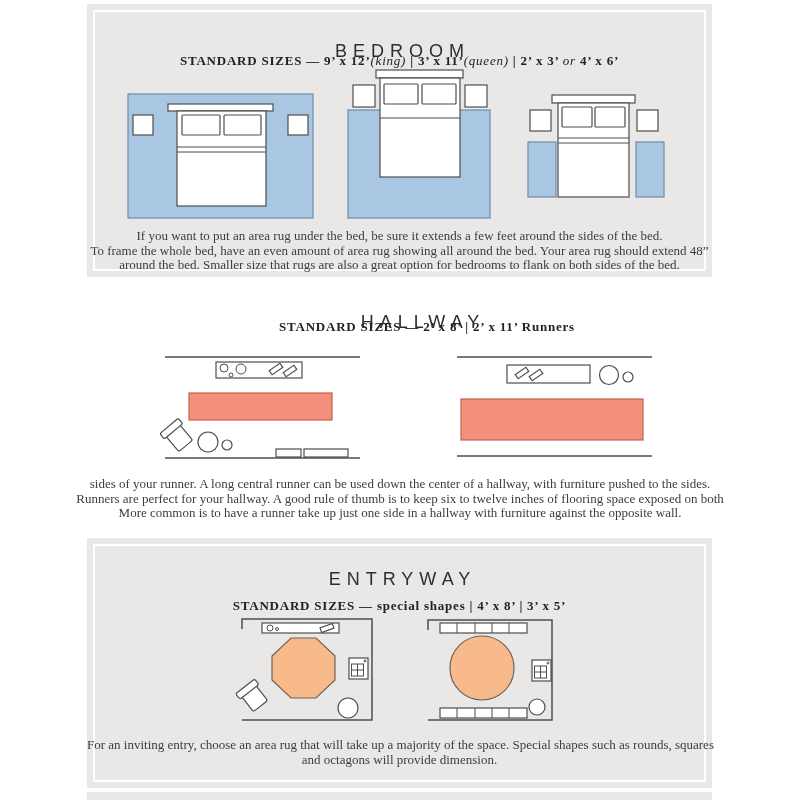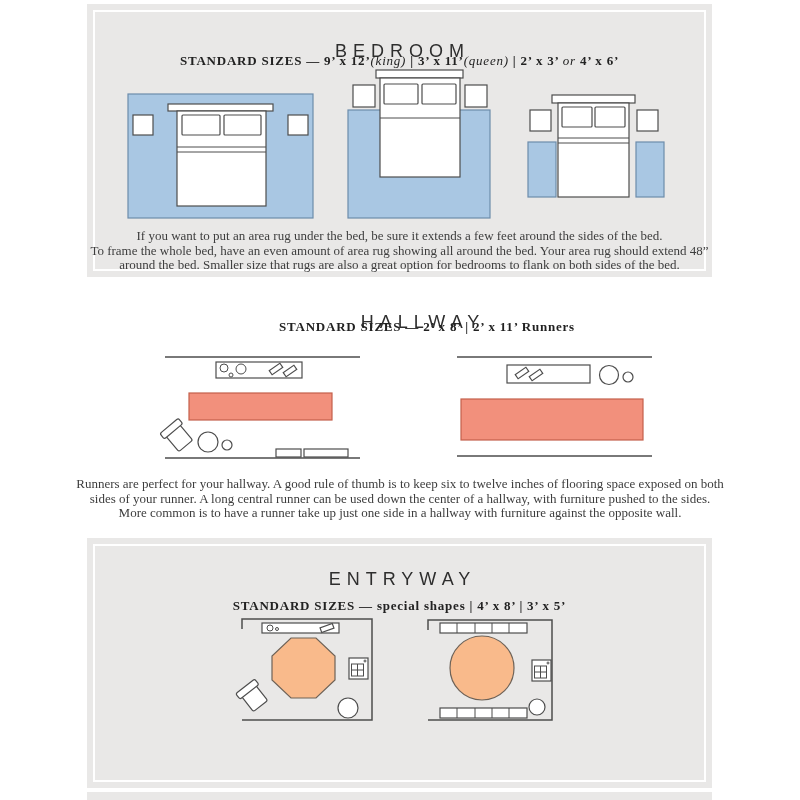--- a/index.html
+++ b/index.html
@@ -136,22 +136,22 @@
         <rect class="furn" x="-6.5" y="-2.5" width="13" height="5" transform="translate(396,25) rotate(-35)"></rect>
       </g>
       <circle class="furn" cx="469" cy="25" r="9.5"></circle>
       <circle class="furn" cx="488" cy="27" r="5"></circle>
       <rect class="rug-salmon" x="321" y="49" width="182" height="41"></rect>
       <line class="wall" x1="317" y1="106" x2="512" y2="106"></line>
     </g>
   </svg>
 
   <div class="desc" style="top:477px;">
+    <div>sides of your runner. A long central runner can be used down the center of a hallway, with furniture pushed to the sides.</div>
     <div>Runners are perfect for your hallway. A good rule of thumb is to keep six to twelve inches of flooring space exposed on both</div>
-    <div>sides of your runner. A long central runner can be used down the center of a hallway, with furniture pushed to the sides.</div>
     <div>More common is to have a runner take up just one side in a hallway with furniture against the opposite wall.</div>
   </div>
 </section>
 
 <section class="panel" style="top:538px;height:250px;">
   <h2 class="section-title" style="top:16px;">ENTRYWAY</h2>
   <div class="section-sizes" style="top:60px;">STANDARD SIZES — special shapes | 4’ x 8’ | 3’ x 5’</div>
 
   <svg style="left:0;top:70px;" width="625" height="145" viewBox="0 0 625 145">
 
@@ -199,15 +199,19 @@
       <g>
         <rect class="furn" x="353" y="100" width="87" height="10"></rect>
         <line class="thin" x1="370" y1="100" x2="370" y2="110"></line>
         <line class="thin" x1="388" y1="100" x2="388" y2="110"></line>
         <line class="thin" x1="405" y1="100" x2="405" y2="110"></line>
         <line class="thin" x1="422" y1="100" x2="422" y2="110"></line>
       </g>
     </g>
   </svg>
 
+  <div class="desc" style="top:200px;">
+    <div>For an inviting entry, choose an area rug that will take up a majority of the space. Special shapes such as rounds, squares</div>
+    <div>and octagons will provide dimension.</div>
+  </div>
 </section>
 
 <div class="bottom-strip"></div>
 
 </body></html>

